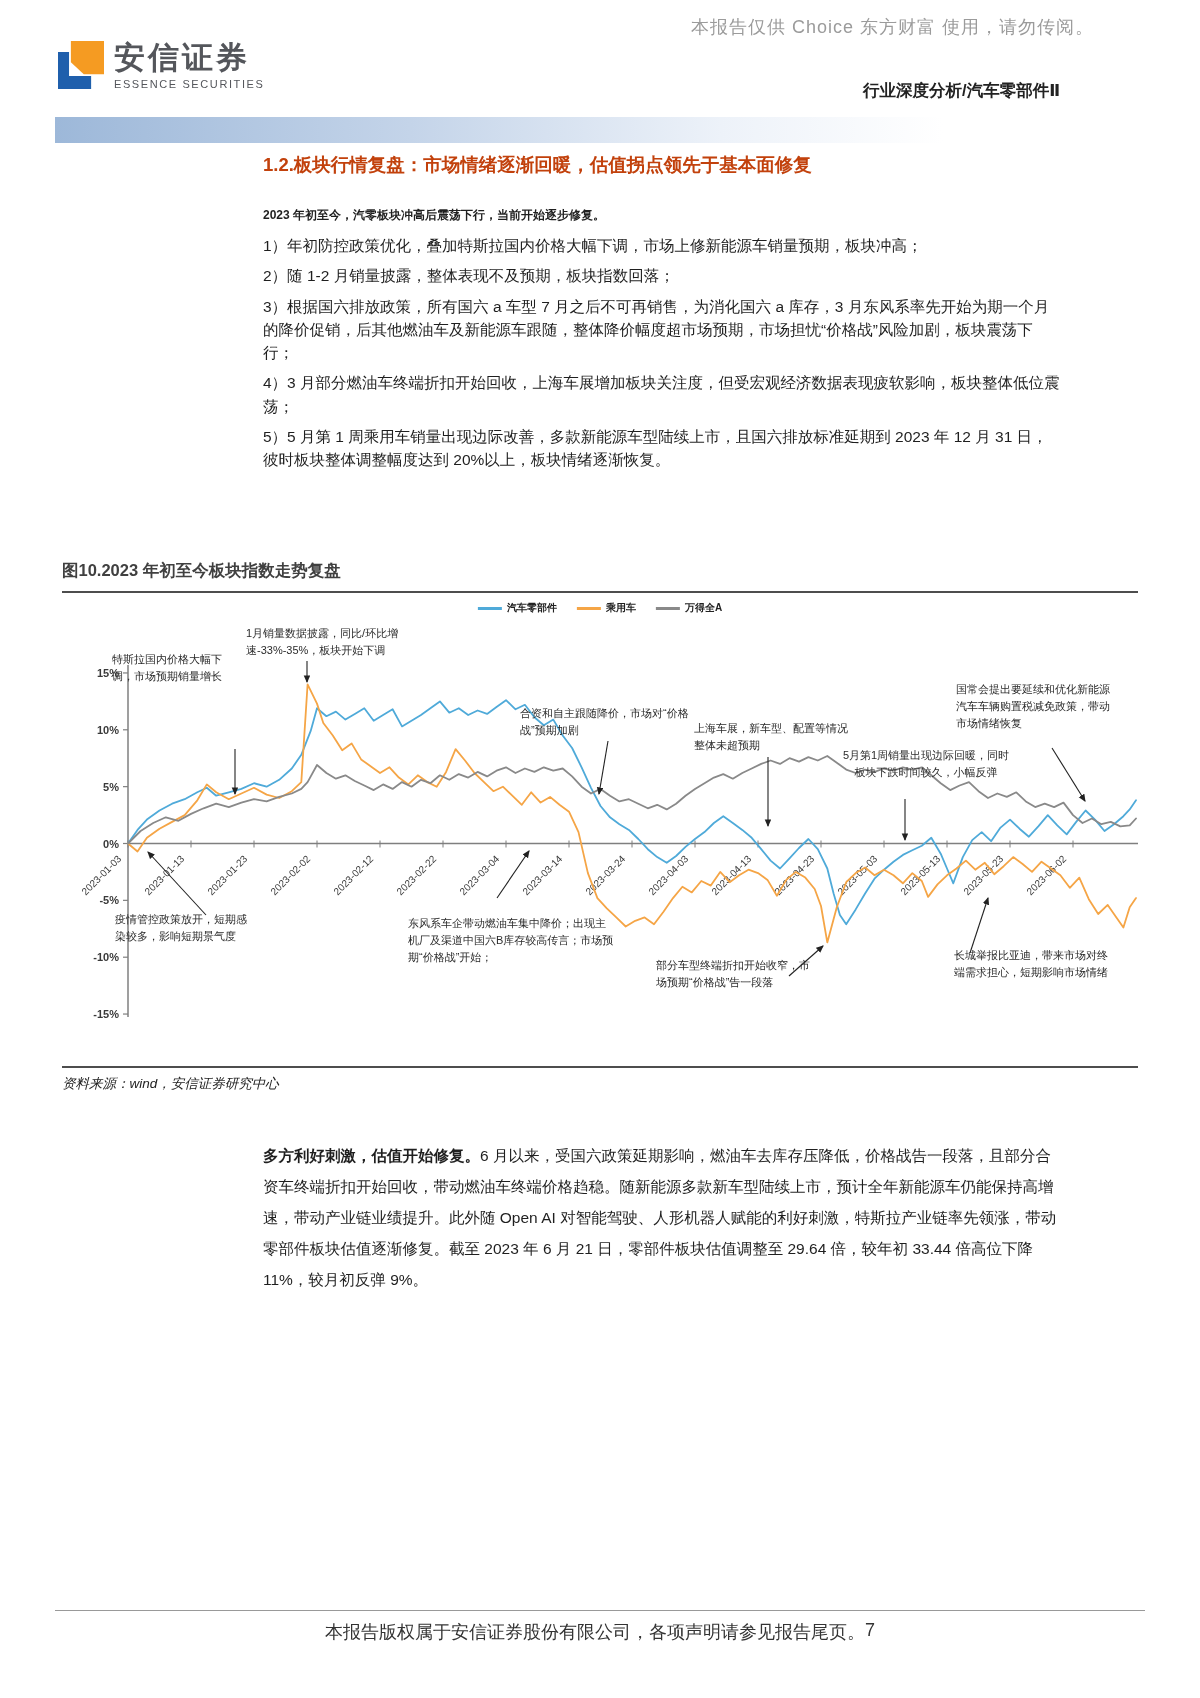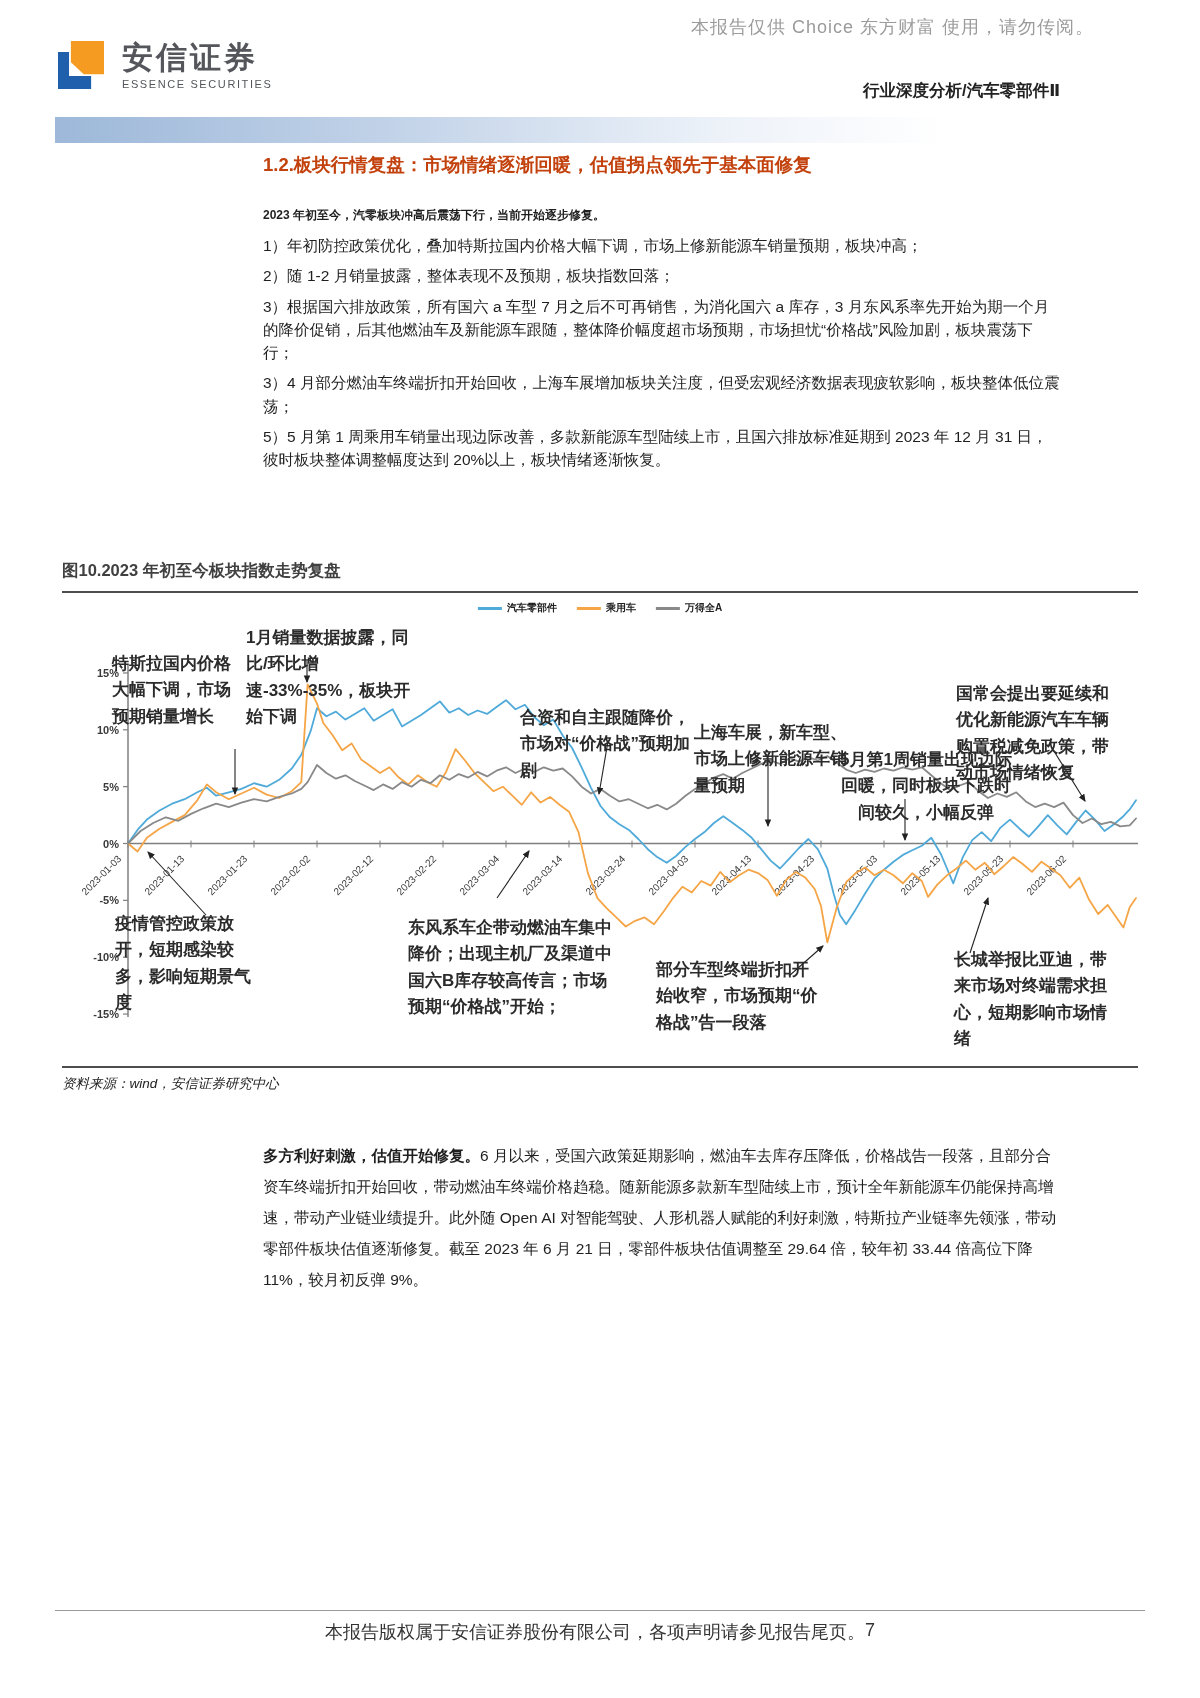--- a/index.html
+++ b/index.html
@@ -1,37 +1,37 @@
 <!DOCTYPE html>
 <html><head>
 <meta charset="utf-8">
 <style>
   html,body{margin:0;padding:0;background:#e8e8e8;}
   .page{width:1200px;height:1698px;position:relative;background:#ffffff;overflow:hidden;
         font-family:"Liberation Sans","DejaVu Sans",sans-serif;color:#1f1f1f;}
   .watermark{position:absolute;top:15px;right:106px;font-size:18px;color:#9b9b9b;letter-spacing:1px;}
-  .brand{position:absolute;top:40px;left:58px;display:flex;align-items:flex-start;gap:18px;}
+  .brand{position:absolute;top:40px;left:58px;display:flex;align-items:flex-start;gap:10px;}
   .brand-txt .cn{font-size:31px;font-weight:bold;color:#54565b;letter-spacing:3px;line-height:1.15;}
   .brand-txt .en{font-size:11px;color:#54565b;letter-spacing:1.6px;margin-top:2px;}
   .doc-type{position:absolute;top:80px;right:140px;font-size:16.5px;font-weight:bold;color:#222;}
   .header-bar{position:absolute;top:117px;left:55px;width:888px;height:26px;
         background:linear-gradient(to right,#9db8d9 0%,#c4d4e9 40%,#edf2f9 75%,#ffffff 100%);}
   .section{position:absolute;top:152px;left:263px;width:800px;}
   .section h2{font-size:18.5px;font-weight:bold;margin:0 0 30px 0;color:#c2410c;}
   .lead{font-size:12px;font-weight:bold;margin:0 0 10px 0;}
   .item{font-size:15.5px;line-height:1.5;margin:0 0 7px 0;}
   .figcap{position:absolute;top:560px;left:62px;width:1076px;font-size:16.5px;font-weight:bold;
         color:#404040;padding-bottom:9px;border-bottom:2.5px solid #4d4d4d;}
   .chart{position:absolute;top:565px;left:60px;width:1080px;height:470px;}
   .chart svg{position:absolute;left:0;top:0;}
   .legend{position:absolute;left:50%;top:36px;transform:translateX(-50%);display:flex;gap:20px;align-items:center;}
   .lg-item{display:inline-flex;align-items:center;gap:5px;}
   .lg-swatch{display:inline-block;width:24px;height:3px;}
   .lg-label{font-size:10px;font-weight:bold;color:#222;}
-  .anno{position:absolute;font-size:17px;font-weight:bold;line-height:1.55;color:#2b2b2b;}
+  .anno{position:absolute;font-size:11px;font-weight:normal;line-height:1.55;color:#2b2b2b;}
   .a1{left:52px;top:86px;width:124px;}
   .a2{left:186px;top:60px;width:180px;}
   .a3{left:460px;top:140px;width:170px;}
   .a4{left:634px;top:155px;width:162px;}
   .a5{left:780px;top:182px;width:172px;text-align:center;}
   .a6{left:896px;top:116px;width:160px;}
   .a7{left:55px;top:346px;width:142px;}
   .a8{left:348px;top:350px;width:208px;}
   .a9{left:596px;top:392px;width:164px;}
   .a10{left:894px;top:382px;width:154px;}
@@ -66,21 +66,21 @@
 
   <div class="doc-type">行业深度分析/汽车零部件Ⅱ</div>
   <div class="header-bar"></div>
 
   <div class="section">
     <h2>1.2.板块行情复盘：市场情绪逐渐回暖，估值拐点领先于基本面修复</h2>
     <p class="lead">2023 年初至今，汽零板块冲高后震荡下行，当前开始逐步修复。</p>
     <p class="item">1）年初防控政策优化，叠加特斯拉国内价格大幅下调，市场上修新能源车销量预期，板块冲高；</p>
     <p class="item">2）随 1-2 月销量披露，整体表现不及预期，板块指数回落；</p>
     <p class="item">3）根据国六排放政策，所有国六 a 车型 7 月之后不可再销售，为消化国六 a 库存，3 月东风系率先开始为期一个月的降价促销，后其他燃油车及新能源车跟随，整体降价幅度超市场预期，市场担忧“价格战”风险加剧，板块震荡下行；</p>
-    <p class="item">3）4 月部分燃油车终端折扣开始回收，上海车展增加板块关注度，但受宏观经济数据表现疲软影响，板块整体低位震荡；</p>
+    <p class="item">4）3 月部分燃油车终端折扣开始回收，上海车展增加板块关注度，但受宏观经济数据表现疲软影响，板块整体低位震荡；</p>
     <p class="item">5）5 月第 1 周乘用车销量出现边际改善，多款新能源车型陆续上市，且国六排放标准延期到 2023 年 12 月 31 日，彼时板块整体调整幅度达到 20%以上，板块情绪逐渐恢复。</p>
   </div>
 
   <div class="figcap">图10.2023 年初至今板块指数走势复盘</div>
 
   <div class="chart">
     <svg id="chart-svg" width="1080" height="470" viewBox="0 0 1080 470">
         <defs>
           <marker id="ah" markerWidth="9" markerHeight="8" refX="6" refY="3" orient="auto">
             <path d="M0,0 L7,3 L0,6 Z" fill="#222"></path>
@@ -158,21 +158,21 @@
           <span class="lg-label">乘用车</span>
         </span>
         <span class="lg-item">
           <span class="lg-swatch" style="background: rgb(137, 137, 137);"></span>
           <span class="lg-label">万得全A</span>
         </span>
       </div>
     <div class="anno a1">特斯拉国内价格大幅下调，市场预期销量增长</div>
     <div class="anno a2">1月销量数据披露，同比/环比增速-33%-35%，板块开始下调</div>
     <div class="anno a3">合资和自主跟随降价，市场对“价格战”预期加剧</div>
-    <div class="anno a4">上海车展，新车型、市场上修新能源车销量预期</div>
+    <div class="anno a4">上海车展，新车型、配置等情况整体未超预期</div>
     <div class="anno a5">5月第1周销量出现边际回暖，同时板块下跌时间较久，小幅反弹</div>
     <div class="anno a6">国常会提出要延续和优化新能源汽车车辆购置税减免政策，带动市场情绪恢复</div>
     <div class="anno a7">疫情管控政策放开，短期感染较多，影响短期景气度</div>
     <div class="anno a8">东风系车企带动燃油车集中降价；出现主机厂及渠道中国六B库存较高传言；市场预期“价格战”开始；</div>
     <div class="anno a9">部分车型终端折扣开始收窄，市场预期“价格战”告一段落</div>
     <div class="anno a10">长城举报比亚迪，带来市场对终端需求担心，短期影响市场情绪</div>
   </div>
 
   <div class="figsource">资料来源：wind，安信证券研究中心</div>
 

